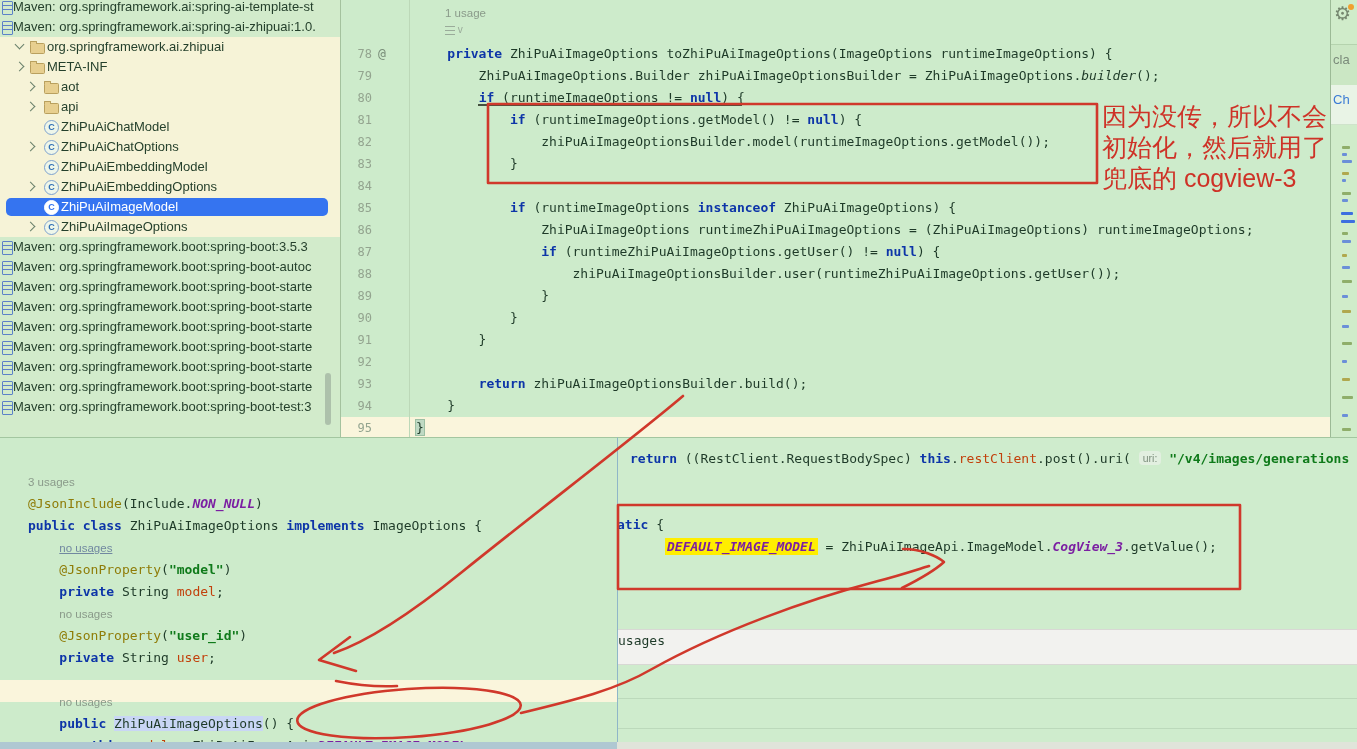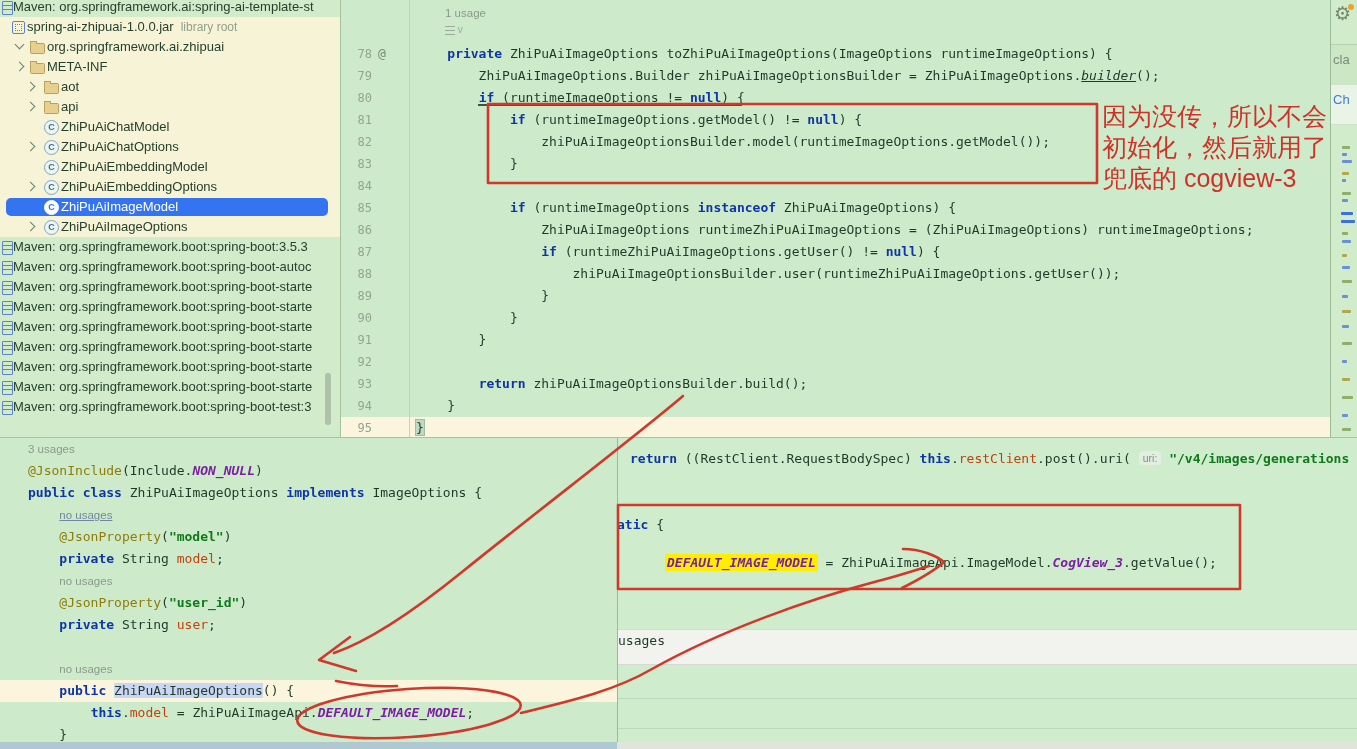--- a/index.html
+++ b/index.html
@@ -32,21 +32,21 @@
   .ic-class{width:13px;height:13px;top:3px;border-radius:50%;background:#eef6ea;border:1.5px solid #7fa3cf;color:#2f6fb5;font:bold 9px/12px "Liberation Sans",sans-serif;text-align:center;}
   .trow.sel .ic-class{background:#ffffff;border-color:#ffffff;color:#3574f0;}
   #tree-scrollbar{position:absolute;left:325px;top:373px;width:6px;height:52px;border-radius:3px;background:#9aab9a;opacity:.65;}
   
   .codebox{position:absolute;}
   .cline{height:22px;line-height:22px;font:13px/22px "DejaVu Sans Mono",monospace;white-space:pre;color:#1e3a28;}
   .hintline{font:11.5px/22px "Liberation Sans",sans-serif;color:#8a9a8a;}
   .linkhint{color:#7188a0;text-decoration:underline;}
   .kw{color:#0d35a8;font-weight:bold;}
   .pl{color:#1e3a28;}
-  .it{font-style:italic;text-decoration:underline;}
+  .it{font-style:italic;}
   .ann{color:#8f7c08;}
   .str{color:#0f7a1a;font-weight:bold;}
   .fld{color:#c2410c;}
   .cst{color:#7b1fa2;font-weight:bold;font-style:italic;}
   .brace{background:#bfd9c3;outline:1px solid #9cbfa3;}
   .sel{background:#c9d6f5;}
   .caret{display:inline-block;width:2px;height:15px;background:#1b1b1b;vertical-align:-3px;margin-right:-2px;}
   .inlay{display:inline-block;background:#e2efe0;color:#7d8f7d;font:10.5px/14px "Liberation Sans",sans-serif;border-radius:4px;padding:0 4px;vertical-align:1px;}
   .hlc{background:#ffee00;color:#7b1fa2;font-weight:bold;font-style:italic;padding:1px 2px;}
   
@@ -84,23 +84,23 @@
 </style>
 </head>
 <body>
 
 <div id="tree-panel">
   <div id="tree-rows">
       <div class="trow">
         <span class="ic ic-maven" style="left: 2px;"></span>
         <span class="tlabel" style="left: 13px;">Maven: org.springframework.ai:spring-ai-template-st</span>
       </div>
-      <div class="trow cream">
-        <span class="ic ic-jar" style="left: 12px;"></span>
-        <span class="tlabel" style="left: 27px;">spring-ai-zhipuai-1.0.0.jar<span class="tsuffix">library root</span></span>
+      <div class="trow">
+        <span class="ic ic-maven" style="left: 2px;"></span>
+        <span class="tlabel" style="left: 13px;">Maven: org.springframework.ai:spring-ai-zhipuai:1.0.</span>
       </div>
       <div class="trow cream">
         <span class="chev d" style="left: 16px;"></span>
         <span class="ic ic-folder" style="left: 30px;"></span>
         <span class="tlabel" style="left: 47px;">org.springframework.ai.zhipuai</span>
       </div>
       <div class="trow cream">
         <span class="chev r" style="left: 16px;"></span>
         <span class="ic ic-folder" style="left: 30px;"></span>
         <span class="tlabel" style="left: 47px;">META-INF</span>
@@ -261,21 +261,21 @@
       <div class="mmark" style="top: 252px; left: 11px; width: 8px; background: rgb(176, 168, 78);"></div>
       <div class="mmark" style="top: 270px; left: 11px; width: 11px; background: rgb(143, 174, 106);"></div>
       <div class="mmark" style="top: 288px; left: 11px; width: 6px; background: rgb(107, 143, 216);"></div>
       <div class="mmark" style="top: 302px; left: 11px; width: 9px; background: rgb(143, 174, 106);"></div>
     </div>
 </div>
 
 <div id="popup-left">
   <div id="curbar-popup"></div>
   <div id="code-popup" class="codebox">
-      <div class="cline hintline" style="padding-left: 0px;">3 usages</div>
+      <div class="cline hintline" style="padding-left: 0px; margin-top: 33px;">3 usages</div>
       <div class="cline"><span class="ann">@JsonInclude</span><span class="pl">(Include.</span><span class="cst">NON_NULL</span><span class="pl">)</span></div>
       <div class="cline"><span class="kw">public</span><span class="pl"> </span><span class="kw">class</span><span class="pl"> ZhiPuAiImageOptions </span><span class="kw">implements</span><span class="pl"> ImageOptions {</span></div>
       <div class="cline hintline linkhint" style="padding-left: 31.32px;">no usages</div>
       <div class="cline"><span class="pl">    </span><span class="ann">@JsonProperty</span><span class="pl">(</span><span class="str">"model"</span><span class="pl">)</span></div>
       <div class="cline"><span class="pl">    </span><span class="kw">private</span><span class="pl"> String </span><span class="fld">model</span><span class="pl">;</span></div>
       <div class="cline hintline" style="padding-left: 31.32px;">no usages</div>
       <div class="cline"><span class="pl">    </span><span class="ann">@JsonProperty</span><span class="pl">(</span><span class="str">"user_id"</span><span class="pl">)</span></div>
       <div class="cline"><span class="pl">    </span><span class="kw">private</span><span class="pl"> String </span><span class="fld">user</span><span class="pl">;</span></div>
       <div class="cline"></div>
       <div class="cline hintline" style="padding-left: 31.32px;">no usages</div>
@@ -286,21 +286,21 @@
 </div>
 
 <div id="panel-right">
   <div id="white-band"></div>
   <div id="blue-edge"></div>
   <div class="rsep" style="top:260px"></div>
   <div class="rsep" style="top:290px"></div>
   <div id="code-right"></div>
 <div class="cline rline" style="top: 10px; left: 13px;"><span class="kw">return</span><span class="pl"> ((RestClient.RequestBodySpec) </span><span class="kw">this</span><span class="pl">.</span><span class="fld">restClient</span><span class="pl">.post().uri( </span><span class="inlay">uri:</span><span class="pl"> </span><span class="str">"/v4/images/generations</span></div>
     <div class="cline rline" style="top: 76px; left: 0px;"><span class="kw">atic</span><span class="pl"> {</span></div>
-    <div class="cline rline" style="top: 114px; left: 16px; padding-left: 32px;"><span class="hlc">DEFAULT_IMAGE_MODEL</span><span class="pl"> = ZhiPuAiImageApi.ImageModel.</span><span class="cst">CogView_3</span><span class="pl">.getValue();</span></div>
+    <div class="cline rline" style="top: 98px; left: 16px; padding-left: 32px;"><span class="hlc">DEFAULT_IMAGE_MODEL</span><span class="pl"> = ZhiPuAiImageApi.ImageModel.</span><span class="cst">CogView_3</span><span class="pl">.getValue();</span></div>
     <div class="cline hintline rline" style="padding-left: 0px; top: 164px; left: 1px; margin-top: 28px;">usages</div>
   </div>
 
 <div id="bottom-strip-l"></div>
 <div id="bottom-strip-r"></div>
 
 <div id="note">
     <div>因为没传，所以不会</div>
     <div>初始化，然后就用了</div>
     <div>兜底的 cogview-3</div>

